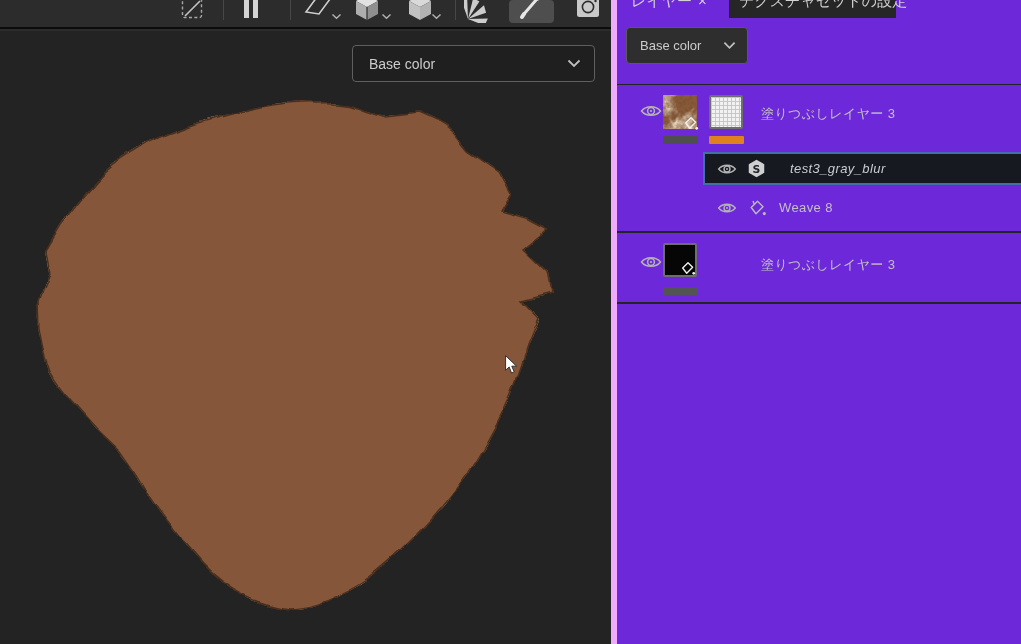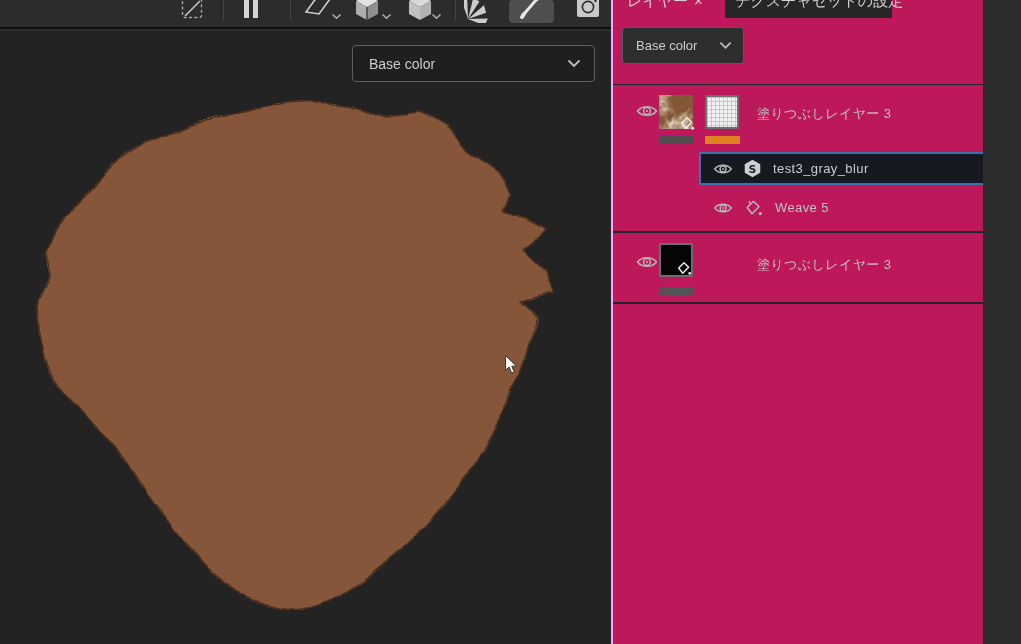--- a/index.html
+++ b/index.html
@@ -20,22 +20,22 @@
   
   #viewport { position:absolute; left:0; top:31px; width:611px; height:613px;
               background:#242323; overflow:hidden; }
   .dropdown { position:absolute; display:flex; align-items:center;
               background:rgba(32,32,32,.92); border:1px solid #5f5f5f; border-radius:4px;
               color:#cccccc; cursor:pointer; }
   #vp-dd { left:352px; top:14px; width:243px; height:37px; font-size:14px; padding-left:16px; }
   #vp-dd .chev { position:absolute; right:13px; }
 
   
-  #panel { position:absolute; left:611px; top:0; width:372px; height:644px;
-           background:#be185d; border-left:2px solid #f0abfc; overflow:hidden; }
+  #panel { position:absolute; left:611px; top:0; width:410px; height:644px;
+           background:#6d28d9; border-left:6px solid #f0abfc; overflow:hidden; }
   #tabbar { position:absolute; left:0; top:0; width:410px; height:18px; overflow:hidden; }
   .tab-label { position:absolute; top:-8px; font-size:15px; color:#d2d2d2; white-space:nowrap; }
   #tab2-bg { position:absolute; left:112px; top:0; width:167px; height:18px; background:#262626; }
   #panel-dd { left:9px; top:27px; width:122px; height:37px; font-size:13px;
               padding-left:13px; background:#2e2e2e; border-color:#5a5a5a; }
   #panel-dd .chev { position:absolute; right:11px; }
 
   .divider { position:absolute; left:0; width:410px; background:#242424; }
   .layer-label { position:absolute; font-size:13px; color:#c2c2c2; letter-spacing:.4px; white-space:nowrap; }
   .thumb { position:absolute; width:34px; height:34px; border-radius:2px; }
@@ -243,35 +243,35 @@
     <div class="sel-row">
       <svg class="eye" style="margin-left:12px;" width="20" height="14" viewBox="0 0 22 16">
         <path d="M1.5 8 C 6 2.2 16 2.2 20.5 8 C 16 13.8 6 13.8 1.5 8 Z" fill="none" stroke="#b4b4b4" stroke-width="1.6"></path>
         <circle cx="11" cy="8" r="3.4" fill="none" stroke="#b4b4b4" stroke-width="1.6"></circle>
         <circle cx="11" cy="8" r="1.1" fill="#b4b4b4"></circle>
       </svg>
       <svg style="margin-left:11px;" width="17" height="19" viewBox="0 0 18 20">
         <polygon points="9,0.8 17.2,5.4 17.2,14.6 9,19.2 0.8,14.6 0.8,5.4" fill="#cfcfcf"></polygon>
         <text x="9" y="14.4" text-anchor="middle" font-family="'DejaVu Sans',sans-serif" font-size="11.5" font-weight="bold" fill="#20262e">S</text>
       </svg>
-      <span class="layer-label" style="position:static; margin-left:12px; color:#c9cdd2;">test3_gray_blur</span>
+      <span class="layer-label" style="position:static; margin-left:25px; color:#c9cdd2;font-style:italic;">test3_gray_blur</span>
     </div>
 
     <div class="sub-row" style="top:191px;">
       <svg class="eye" style="margin-left:14px;" width="20" height="14" viewBox="0 0 22 16">
         <path d="M1.5 8 C 6 2.2 16 2.2 20.5 8 C 16 13.8 6 13.8 1.5 8 Z" fill="none" stroke="#b4b4b4" stroke-width="1.6"></path>
         <circle cx="11" cy="8" r="3.4" fill="none" stroke="#b4b4b4" stroke-width="1.6"></circle>
         <circle cx="11" cy="8" r="1.1" fill="#b4b4b4"></circle>
       </svg>
       <svg style="margin-left:11px;" width="19" height="19" viewBox="0 0 19 19">
         <path d="M3.2 9.5 L9.5 3.2 L15 8.7 L8 15.7 Z" fill="none" stroke="#bcbcbc" stroke-width="1.4" stroke-linejoin="round"></path>
         <path d="M6.4 6.4 L5 2.9" fill="none" stroke="#bcbcbc" stroke-width="1.4"></path>
         <circle cx="16.3" cy="15.6" r="1.6" fill="#bcbcbc"></circle>
       </svg>
-      <span class="layer-label" style="position:static; margin-left:12px;">Weave 5</span>
+      <span class="layer-label" style="position:static; margin-left:12px;">Weave 8</span>
     </div>
 
     <div class="divider" style="top:231px; height:2px;"></div>
 
     <div>
       <svg class="eye" style="position:absolute; left:23px; top:254px;" width="22" height="16" viewBox="0 0 22 16">
         <path d="M1.5 8 C 6 2.2 16 2.2 20.5 8 C 16 13.8 6 13.8 1.5 8 Z" fill="none" stroke="#b4b4b4" stroke-width="1.5"></path>
         <circle cx="11" cy="8" r="3.4" fill="none" stroke="#b4b4b4" stroke-width="1.5"></circle>
         <circle cx="11" cy="8" r="1.1" fill="#b4b4b4"></circle>
       </svg>

